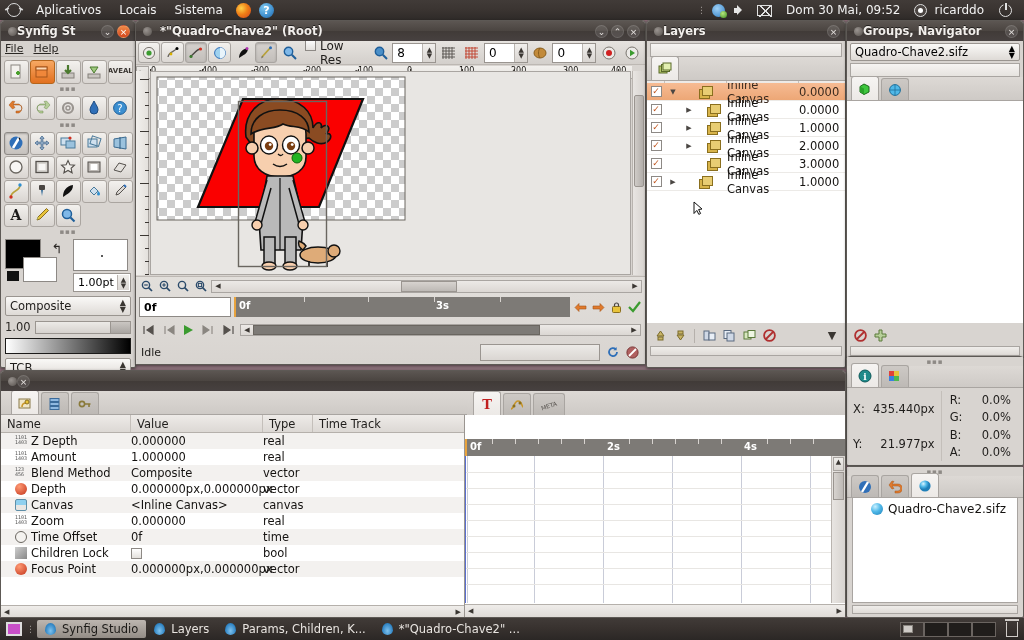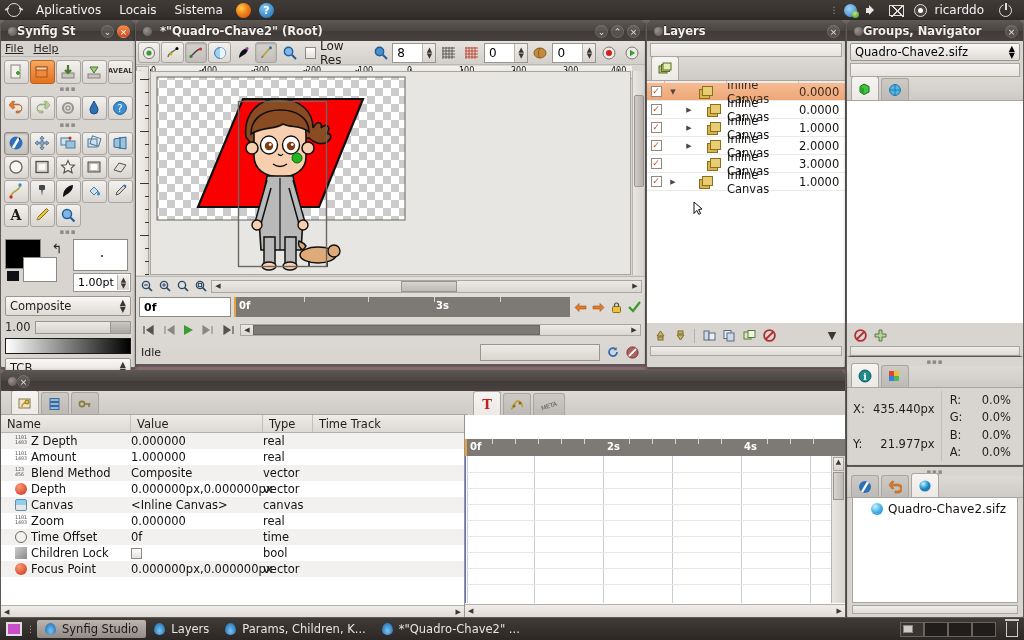--- a/index.html
+++ b/index.html
@@ -115,21 +115,21 @@
      background:linear-gradient(to right,#ffffff,#000000);}
 
   
   #canvaswin { left:135px; top:20px; width:511px; height:345px; }
   .ctoolbar { height:24px; display:flex; align-items:center; gap:1px; padding:1px 2px;
      background:linear-gradient(to bottom,#e6e3df,#d3cfcb); border-bottom:1px solid #bdb8b3;}
   .cbtn { width:24px;height:21px;border:1px solid #a9a5a1;border-radius:3px;
      background:linear-gradient(to bottom,#f3f1ee,#dcd8d4); display:flex;align-items:center;justify-content:center;font-size:12px;}
   .cbtn.on { background:linear-gradient(to bottom,#d6d2ce,#c2beba); box-shadow:inset 0 1px 2px rgba(0,0,0,.22);}
   .cbtn.flat { border:none;background:none;}
-  .lowres { display:flex;align-items:center;gap:4px; font-size:12px;color:#1f1d1b; padding:0 3px;}
+  .lowres { display:flex;align-items:flex-start;gap:4px; font-size:12px;color:#1f1d1b; padding:0 3px;}
   .chk { width:12px;height:12px;border:1px solid #8d8985;background:linear-gradient(to bottom,#fff,#e3e0dc);}
   .cspin { width:47px;height:20px;border:1px solid #9a9590;background:#fff;font-size:12px;
       display:flex;align-items:center;padding-left:4px;position:relative;}
   .cspin .ar{position:absolute;right:0;top:0;bottom:0;width:13px;display:flex;flex-direction:column;
      justify-content:center;align-items:center;background:linear-gradient(to bottom,#f1efec,#d9d5d1);
      border-left:1px solid #b9b4af;font-size:7px;line-height:6px;color:#3a3632;}
   .ruler { height:13px; background:linear-gradient(to bottom,#f2f0ed,#e4e1dd); border-bottom:1px solid #a9a5a1;
      position:relative; overflow:hidden; font-size:8px; color:#1f1d1b;}
   .ruler .lbl{position:absolute;top:0px;font-size:8px;color:#14120f;}
   .cviewport { position:absolute; left:14px; right:14px; top:50px; bottom:89px; background:#e8e6e3;
@@ -263,20 +263,21 @@
       <span class="gitem">Locais</span>
       <span class="gitem">Sistema</span>
       <span class="ffox"></span>
       <span class="helpic">?</span>
     </div>
     <div class="right">
       <span class="dots">⋮</span>
       <span class="netic"></span>
       <span class="volic"></span>
       <span class="mailic"></span>
+      <span class="gitem">Dom 30 Mai, 09:52</span>
       <span class="useric"></span>
       <span class="gitem" style="padding-left:2px">ricarddo</span>
       <span class="powic"></span>
     </div>
   </div>
 
   <div class="win" id="toolbox">
     <div class="titlebar">
       <span class="tdot"></span>
       <span class="tt">Synfig St</span>

